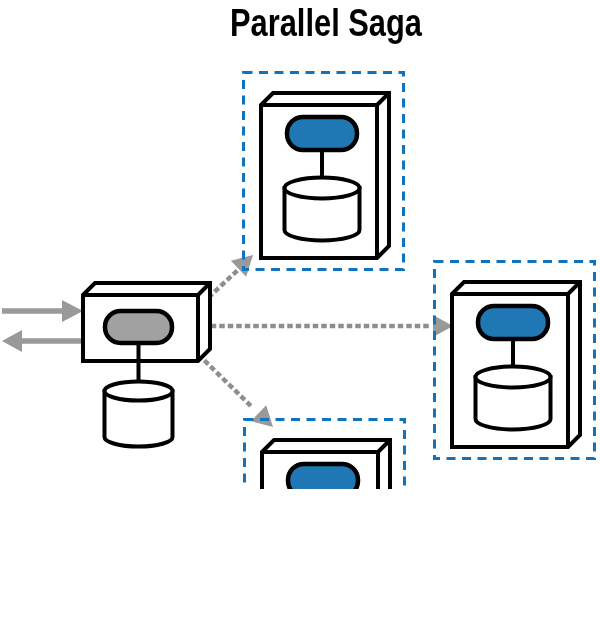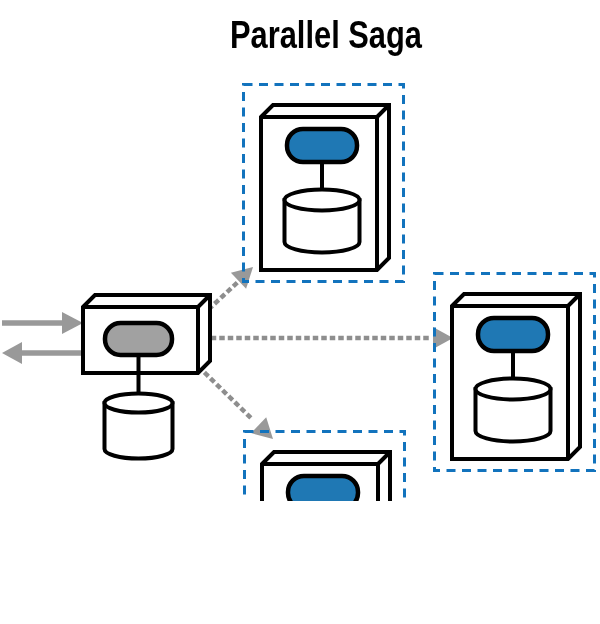--- a/index.html
+++ b/index.html
@@ -5,21 +5,21 @@
   :root{
     --service-fill-blue:#1f78b4;
     --boundary-dashed-blue:#1273bd;
     --coordinator-fill-gray:#a1a1a1;
     --arrow-gray:#999999;
     --dot-gray:#8e8e8e;
     --outline-black:#000000;
     --background-white:#ffffff;
   }
   html,body{margin:0;padding:0;background:var(--background-white);}
-  .stage{width:600px;height:489px;margin:12px auto;background:var(--background-white);overflow:hidden;}
+  .stage{width:600px;height:489px;margin:0 auto;background:var(--background-white);overflow:hidden;}
   svg{display:block;}
   .title-text{
     font-family:"Liberation Sans",sans-serif;
     font-weight:700;
     font-size:38px;
     fill:var(--outline-black);
   }
   .box-face{fill:var(--background-white);stroke:var(--outline-black);stroke-width:4;stroke-linejoin:miter;}
   .box-edge{fill:none;stroke:var(--outline-black);stroke-width:4;}
   .pill-blue{fill:var(--service-fill-blue);stroke:var(--outline-black);stroke-width:4.5;}

